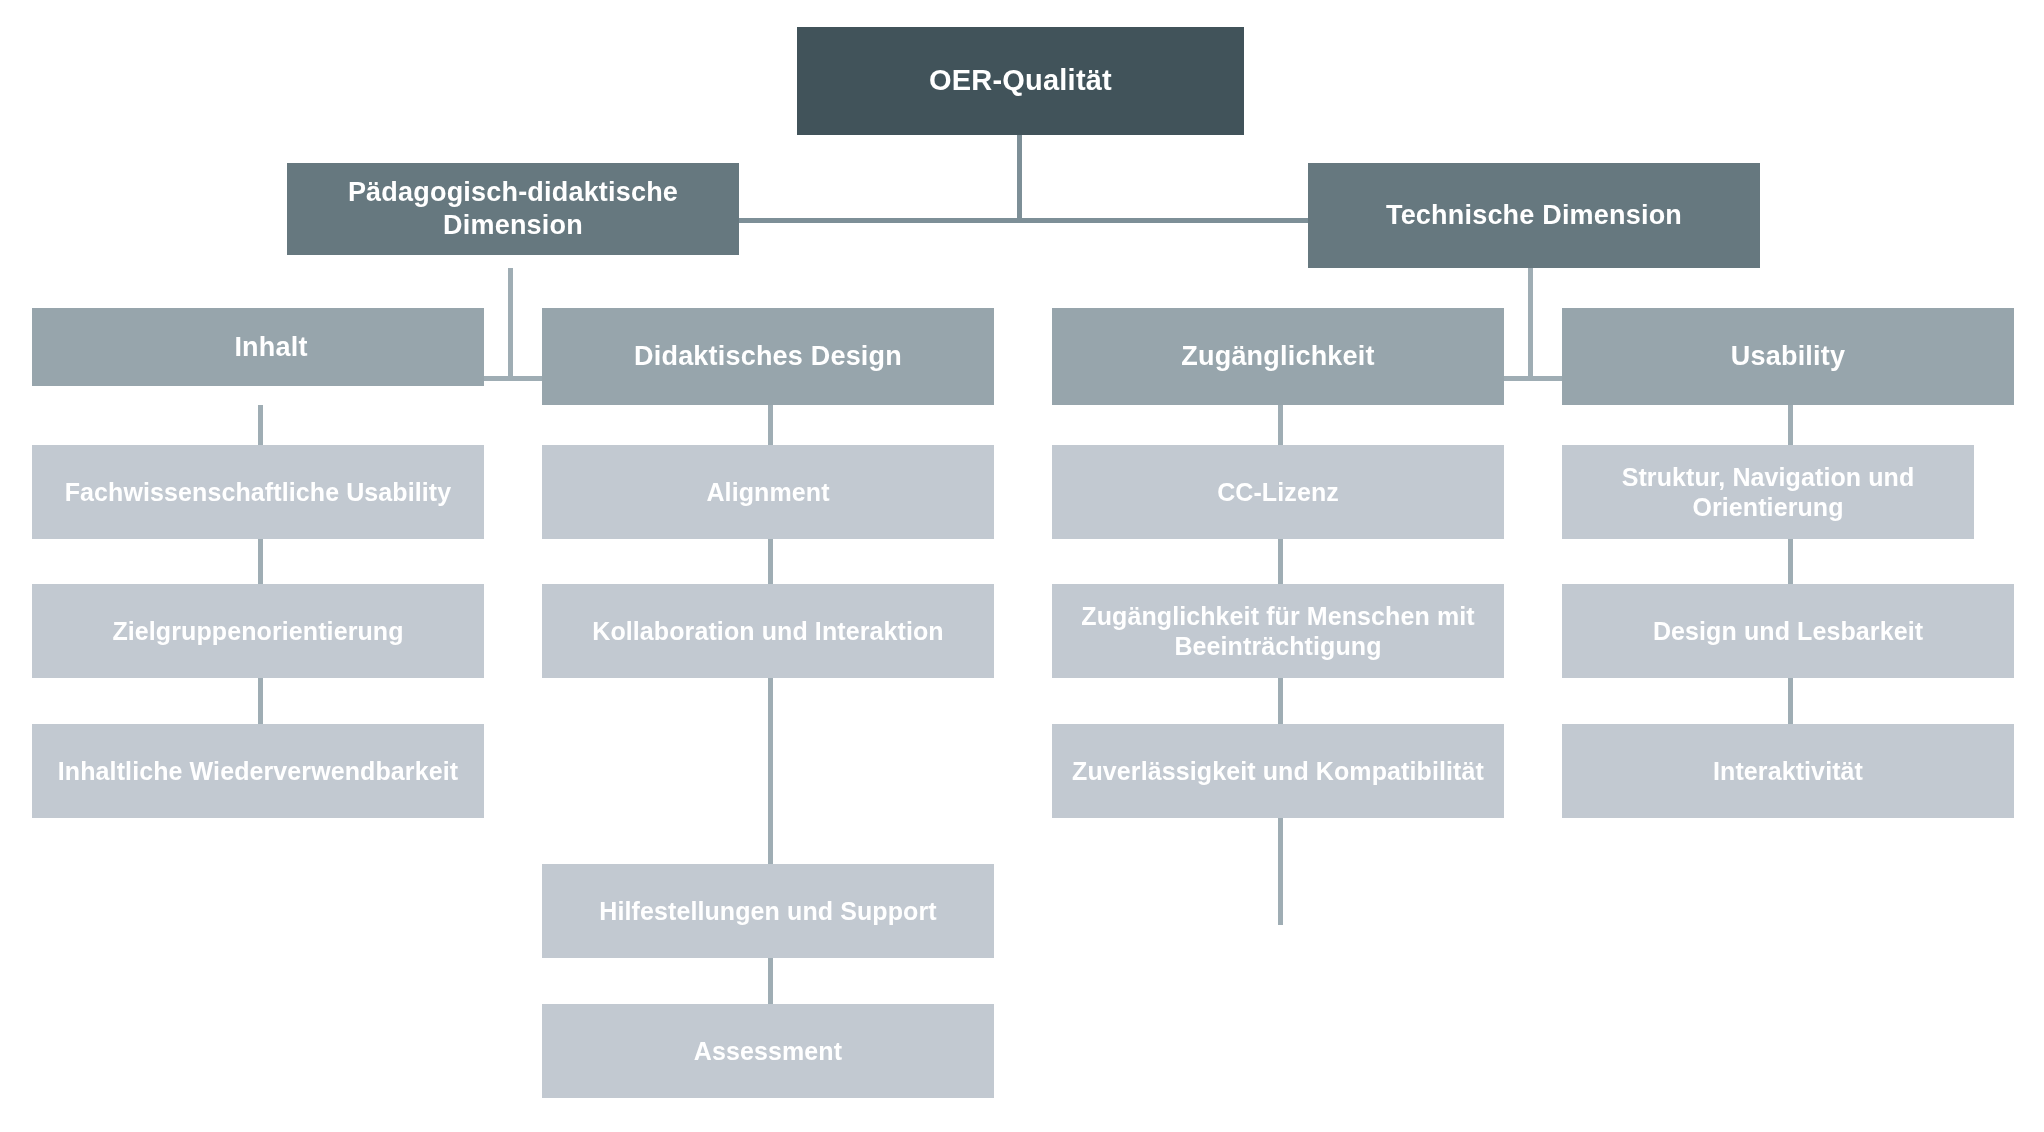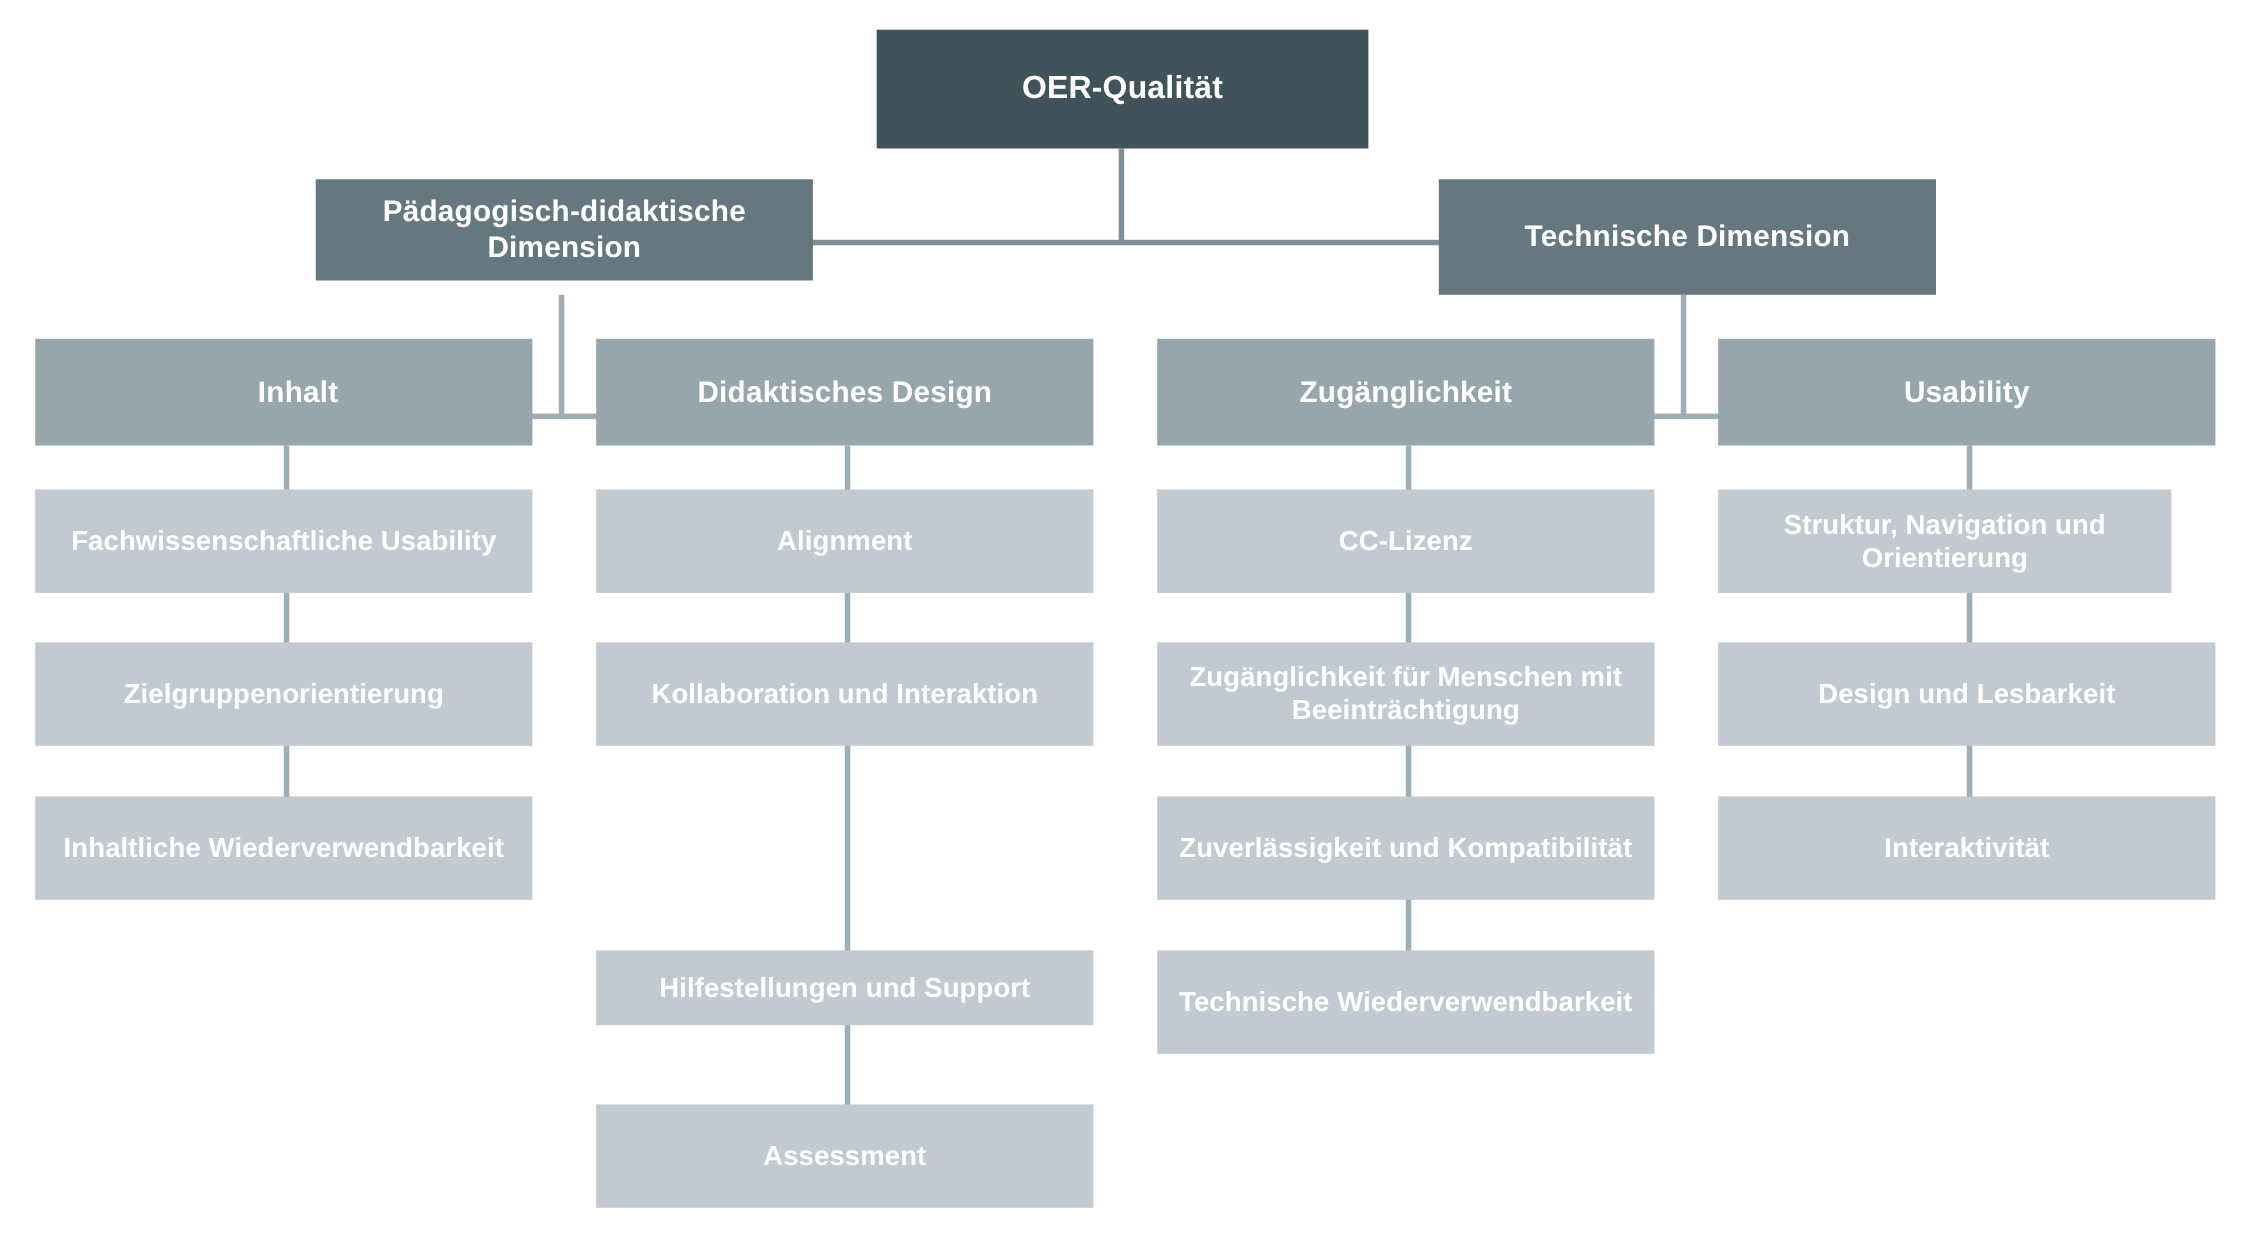--- a/index.html
+++ b/index.html
@@ -88,21 +88,21 @@
     <span>OER-Qualität</span>
   </div>
 
   <div class="node lvl-dim" style="left:287px; top:163px; width:452px; height:92px;">
     <span>Pädagogisch-didaktische Dimension</span>
   </div>
   <div class="node lvl-dim" style="left:1308px; top:163px; width:452px; height:105px;">
     <span>Technische Dimension</span>
   </div>
 
-  <div class="node lvl-cat" style="left:32px; top:308px; width:452px; height:97px;padding-left:36px;">
+  <div class="node lvl-cat" style="left:32px; top:308px; width:452px; height:78px;padding-left:36px;">
     <span>Inhalt</span>
   </div>
   <div class="node lvl-cat" style="left:542px; top:308px; width:452px; height:97px;">
     <span>Didaktisches Design</span>
   </div>
   <div class="node lvl-cat" style="left:1052px; top:308px; width:452px; height:97px;">
     <span>Zugänglichkeit</span>
   </div>
   <div class="node lvl-cat" style="left:1562px; top:308px; width:452px; height:97px;">
     <span>Usability</span>
@@ -117,39 +117,36 @@
   <div class="node lvl-leaf" style="left:32px; top:724px; width:452px; height:94px;">
     <span>Inhaltliche Wiederverwendbarkeit</span>
   </div>
 
   <div class="node lvl-leaf" style="left:542px; top:445px; width:452px; height:94px;">
     <span>Alignment</span>
   </div>
   <div class="node lvl-leaf" style="left:542px; top:584px; width:452px; height:94px;">
     <span>Kollaboration und Interaktion</span>
   </div>
-  <div class="node lvl-leaf" style="left:542px; top:864px; width:452px; height:68px;">
+  <div class="node lvl-leaf" style="left:542px; top:864px; width:452px; height:94px;">
     <span>Hilfestellungen und Support</span>
   </div>
   <div class="node lvl-leaf" style="left:542px; top:1004px; width:452px; height:94px;">
     <span>Assessment</span>
   </div>
 
   <div class="node lvl-leaf" style="left:1052px; top:445px; width:452px; height:94px;">
     <span>CC-Lizenz</span>
   </div>
   <div class="node lvl-leaf" style="left:1052px; top:584px; width:452px; height:94px;">
     <span>Zugänglichkeit für Menschen mit Beeinträchtigung</span>
   </div>
   <div class="node lvl-leaf" style="left:1052px; top:724px; width:452px; height:94px;">
     <span>Zuverlässigkeit und Kompatibilität</span>
   </div>
-  <div class="node lvl-leaf" style="left:1052px; top:864px; width:452px; height:94px;">
-    <span>Technische Wiederverwendbarkeit</span>
-  </div>
 
   <div class="node lvl-leaf" style="left:1562px; top:445px; width:412px; height:94px;">
     <span>Struktur, Navigation und Orientierung</span>
   </div>
   <div class="node lvl-leaf" style="left:1562px; top:584px; width:452px; height:94px;">
     <span>Design und Lesbarkeit</span>
   </div>
   <div class="node lvl-leaf" style="left:1562px; top:724px; width:452px; height:94px;">
     <span>Interaktivität</span>
   </div>

